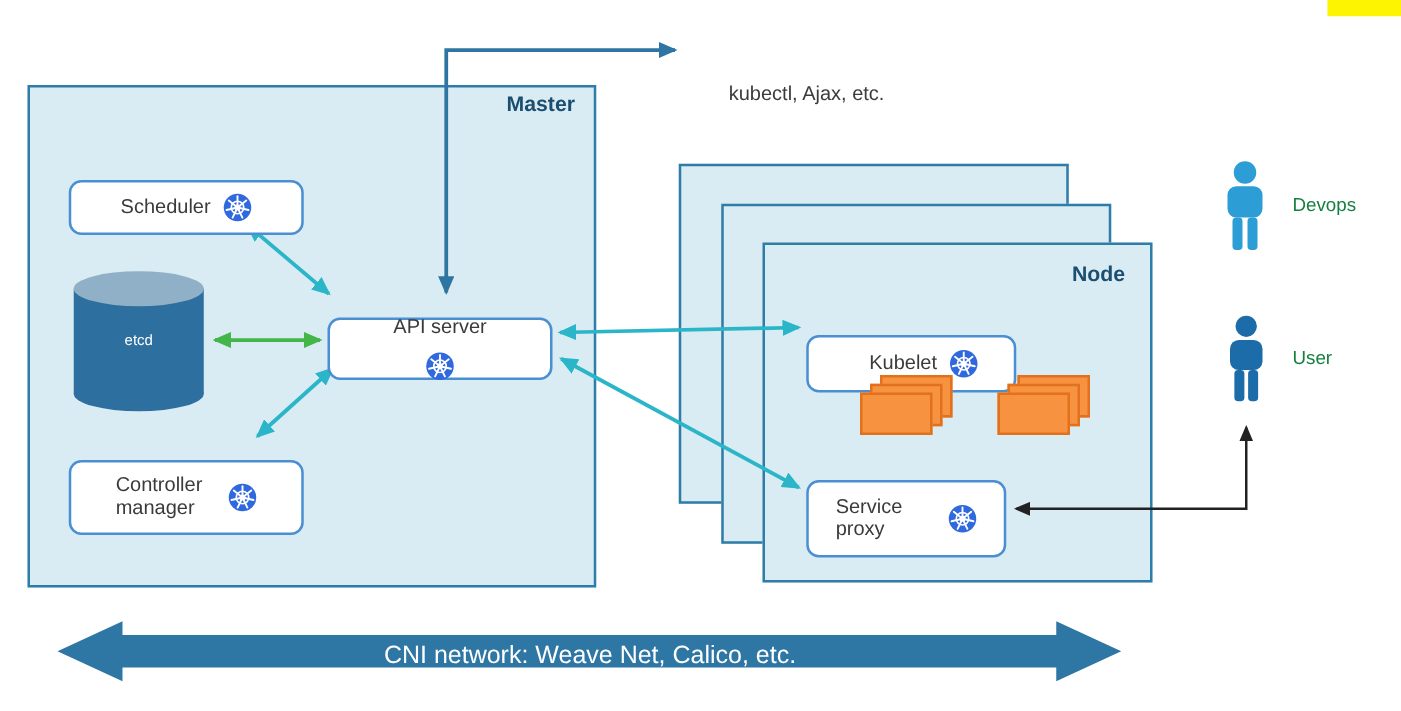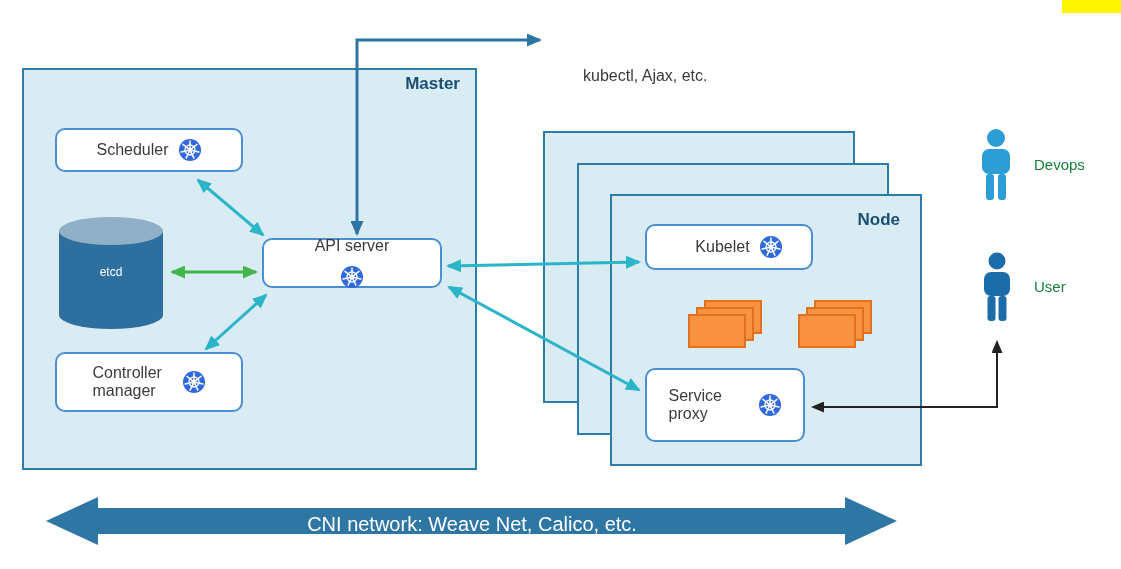--- a/index.html
+++ b/index.html
@@ -9,21 +9,21 @@
   }
   .panel{
     position:absolute;background:#d9ebf3;border:2px solid #2e7ca8;z-index:1;box-sizing:border-box;
   }
   .zone-label{
     position:absolute;font-weight:bold;font-size:17px;color:#1b4f72;z-index:3;text-align:right;
   }
   .component{
     position:absolute;background:#ffffff;border:2px solid #4a8fd3;border-radius:10px;
     display:flex;align-items:center;justify-content:center;gap:9px;
-    color:#3b3b3b;font-size:16px;z-index:3;box-sizing:border-box;line-height:1.15;
+    color:#3b3b3b;font-size:16px;z-index:3;box-sizing:border-box;line-height:1.15;margin-top:16px;
   }
   .component .txt{white-space:pre-line;}
   .wrap2 .txt{max-width:80px;}
   .k8s-icon{flex:0 0 auto;display:block;}
   #etcd-cyl{position:absolute;z-index:3;}
   #etcd-label{
     position:absolute;color:#fff;font-size:12px;z-index:4;text-align:center;width:108px;
   }
   .actor{position:absolute;z-index:3;}
   .actor-label{position:absolute;font-size:15px;color:#15803d;z-index:3;}
@@ -143,21 +143,21 @@
         <line x1="12" y1="12" x2="20.8" y2="14"></line>
           <line x1="12" y1="12" x2="15.9" y2="20.1"></line>
         <line x1="12" y1="12" x2="8.1" y2="20.1"></line>
           <line x1="12" y1="12" x2="3.2" y2="14"></line>
         <line x1="12" y1="12" x2="5" y2="6.4"></line>
       </g>
       <circle cx="12" cy="12" r="2.4" fill="#fff"></circle>
     </svg>
   </div>
 
-  <div class="component" style="left:645px;top:224px;width:168px;height:46px;padding-left:20px;">
+  <div class="component" style="left:645px;top:252px;width:168px;height:46px;padding-left:20px;">
     <span class="txt">Kubelet</span>
     <svg class="k8s-icon" width="24" height="24" viewBox="0 0 24 24">
       <circle cx="12" cy="12" r="11" fill="#3069de"></circle>
       <circle cx="12" cy="12" r="5" fill="none" stroke="#fff" stroke-width="1.3"></circle>
       <g stroke="#fff" stroke-width="1.5" stroke-linecap="round">
         <line x1="12" y1="12" x2="12" y2="3"></line>
           <line x1="12" y1="12" x2="19" y2="6.4"></line>
         <line x1="12" y1="12" x2="20.8" y2="14"></line>
           <line x1="12" y1="12" x2="15.9" y2="20.1"></line>
         <line x1="12" y1="12" x2="8.1" y2="20.1"></line>
@@ -172,21 +172,21 @@
     <div class="crate" style="left:16px;top:0;"></div>
     <div class="crate" style="left:8px;top:7px;"></div>
     <div class="crate" style="left:0;top:14px;"></div>
   </div>
   <div class="container-stack" style="left:798px;top:300px;">
     <div class="crate" style="left:16px;top:0;"></div>
     <div class="crate" style="left:8px;top:7px;"></div>
     <div class="crate" style="left:0;top:14px;"></div>
   </div>
 
-  <div class="component wrap2" style="left:645px;top:368px;width:160px;height:74px;">
+  <div class="component wrap2" style="left:645px;top:368px;width:160px;height:62px;">
     <span class="txt">Service proxy</span>
     <svg class="k8s-icon" width="24" height="24" viewBox="0 0 24 24">
       <circle cx="12" cy="12" r="11" fill="#3069de"></circle>
       <circle cx="12" cy="12" r="5" fill="none" stroke="#fff" stroke-width="1.3"></circle>
       <g stroke="#fff" stroke-width="1.5" stroke-linecap="round">
         <line x1="12" y1="12" x2="12" y2="3"></line>
           <line x1="12" y1="12" x2="19" y2="6.4"></line>
         <line x1="12" y1="12" x2="20.8" y2="14"></line>
           <line x1="12" y1="12" x2="15.9" y2="20.1"></line>
         <line x1="12" y1="12" x2="8.1" y2="20.1"></line>

